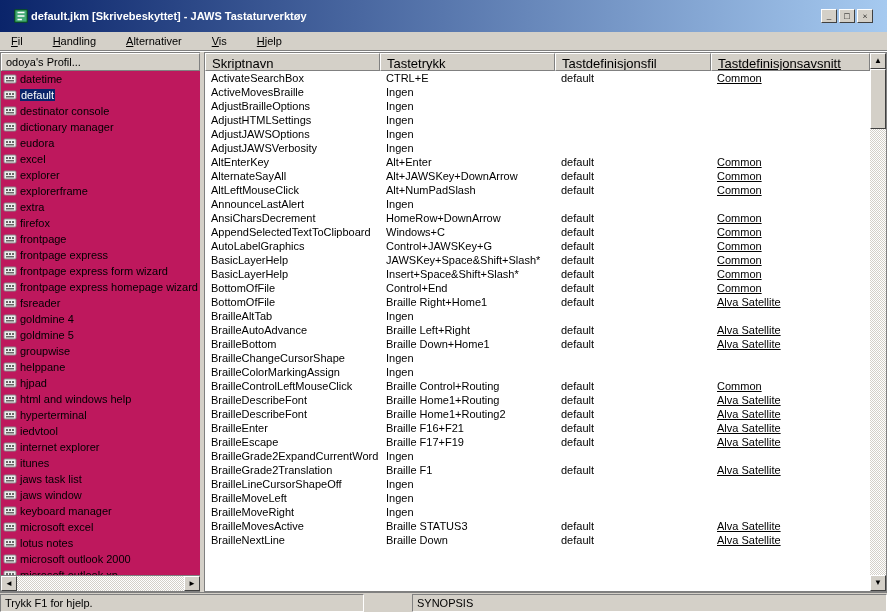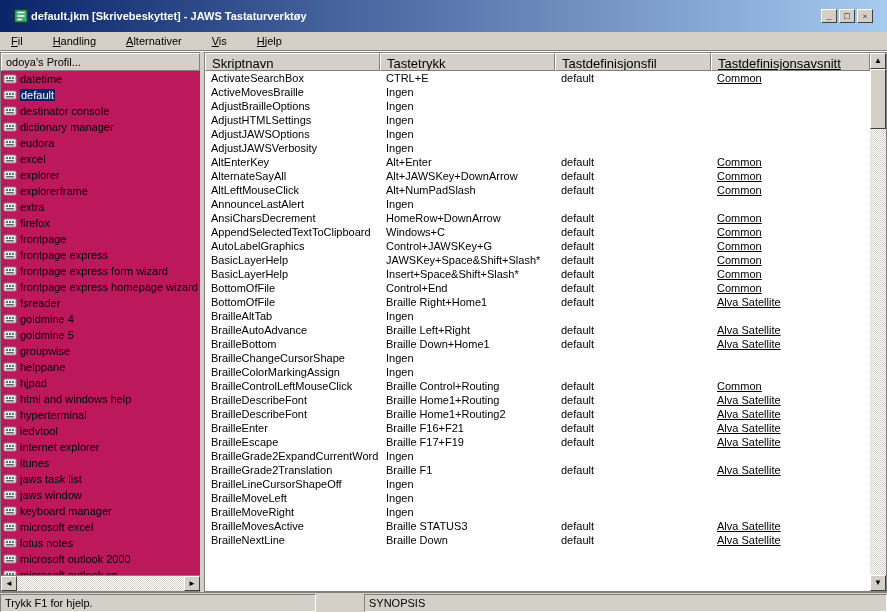--- a/index.html
+++ b/index.html
@@ -30,21 +30,21 @@
 .list-row { display: flex; height: 14px; align-items: center; }
 .list-row .cell { padding: 0 6px; overflow: hidden; white-space: nowrap; text-overflow: clip; font-size: 11px; }
 .list-body-wrap { display: flex; flex: 1; overflow: hidden; }
 .list-body-inner { flex: 1; overflow: hidden; }
 .vscroll { width: 16px; background: #d4d0c8; display: flex; flex-direction: column; }
 .vscroll .arrow { height: 16px; background: #d4d0c8; border: 1px solid #fff; border-right-color: #404040; border-bottom-color: #404040; font-size: 8px; text-align: center; line-height: 14px; }
 .vscroll .track { flex: 1; background: repeating-conic-gradient(#d4d0c8 0% 25%, #fff 0% 50%) 0 0/2px 2px; position: relative; }
 .vscroll .thumb { position: absolute; top: 0; left: 0; right: 0; height: 60px; background: #d4d0c8; border: 1px solid #fff; border-right-color: #404040; border-bottom-color: #404040; }
 .statusbar { height: 20px; background: #d4d0c8; border-top: 1px solid #808080; display: flex; align-items: center; font-size: 11px; }
 .statusbar .panel { border: 1px solid #808080; border-top-color: #808080; border-left-color: #808080; border-right-color: #fff; border-bottom-color: #fff; padding: 1px 4px; height: 18px; display: flex; align-items: center; }
-.statusbar .panel:first-child { width: 316px; }
+.statusbar .panel:first-child { width: 364px; }
 .statusbar .panel:last-child { flex: 1; margin-left: 48px; }
 .c0 { width: 175px; } .c1 { width: 175px; } .c2 { width: 156px; } .c3 { flex: 1; text-decoration: underline; }
 </style>
 </head>
 <body>
 
 <div class="titlebar">
   <svg class="icon" viewBox="0 0 16 16">
       <rect x="1" y="1" width="14" height="14" fill="#4a7" stroke="#050"></rect>
       <path d="M4 4h8M4 8h8M4 12h5" stroke="#fff" stroke-width="1.5"></path>

